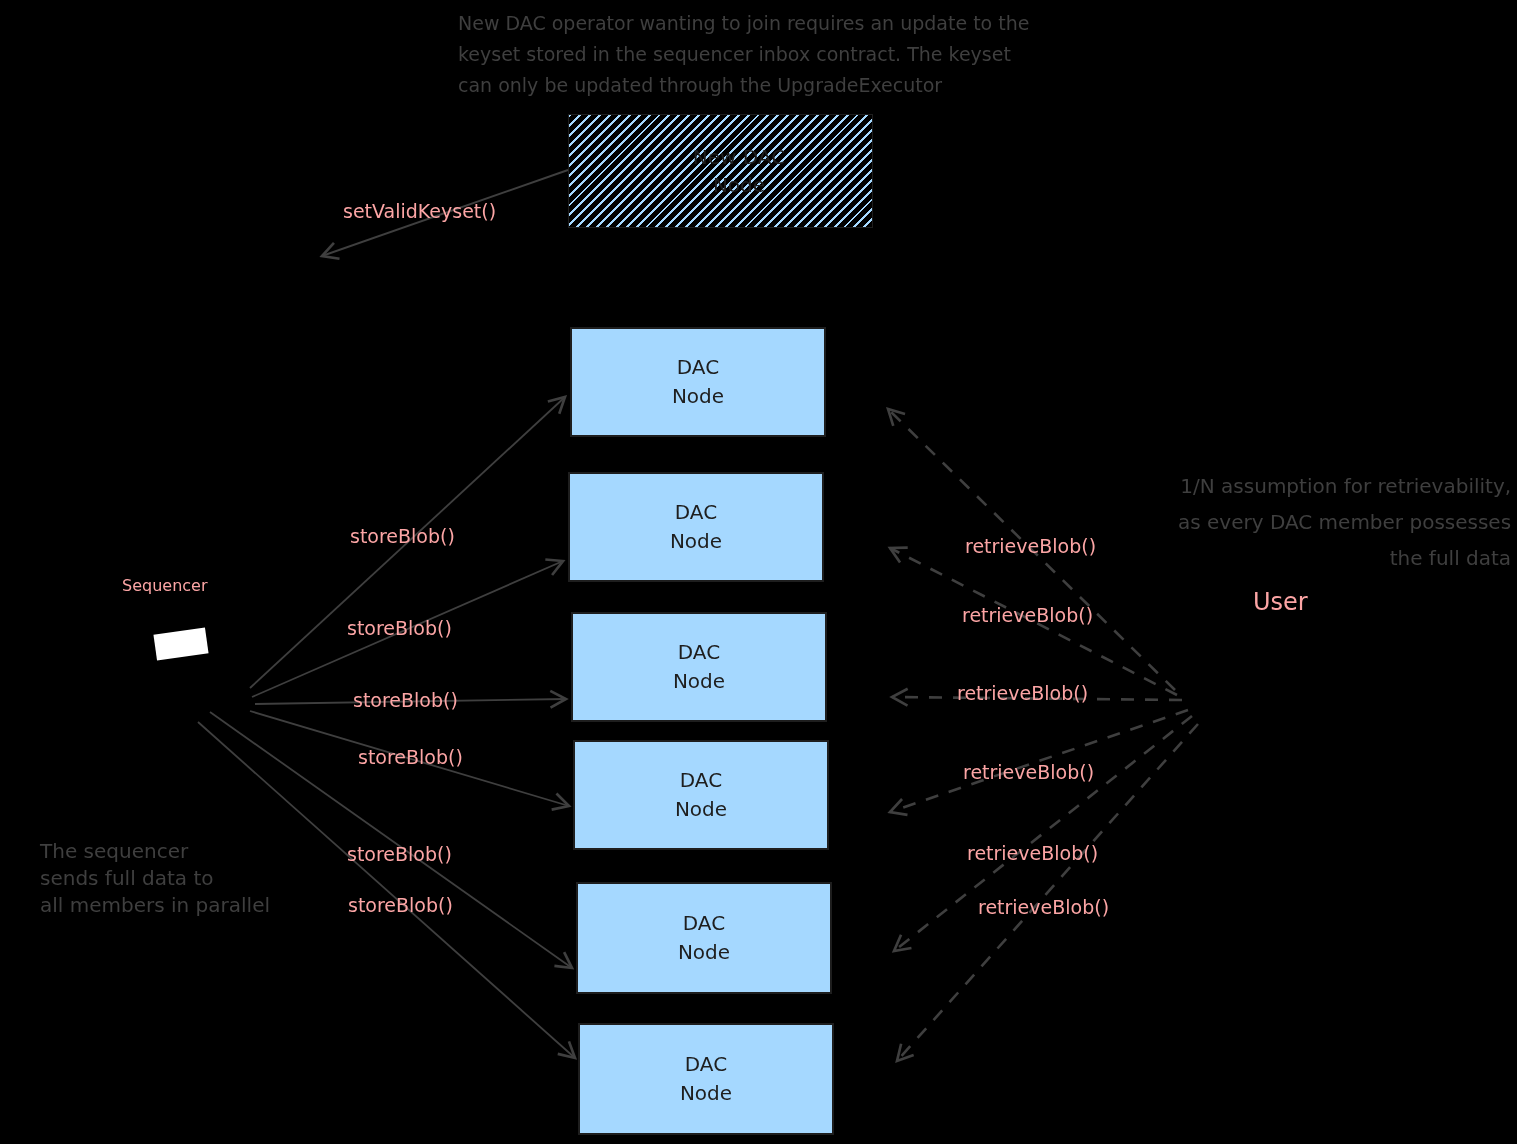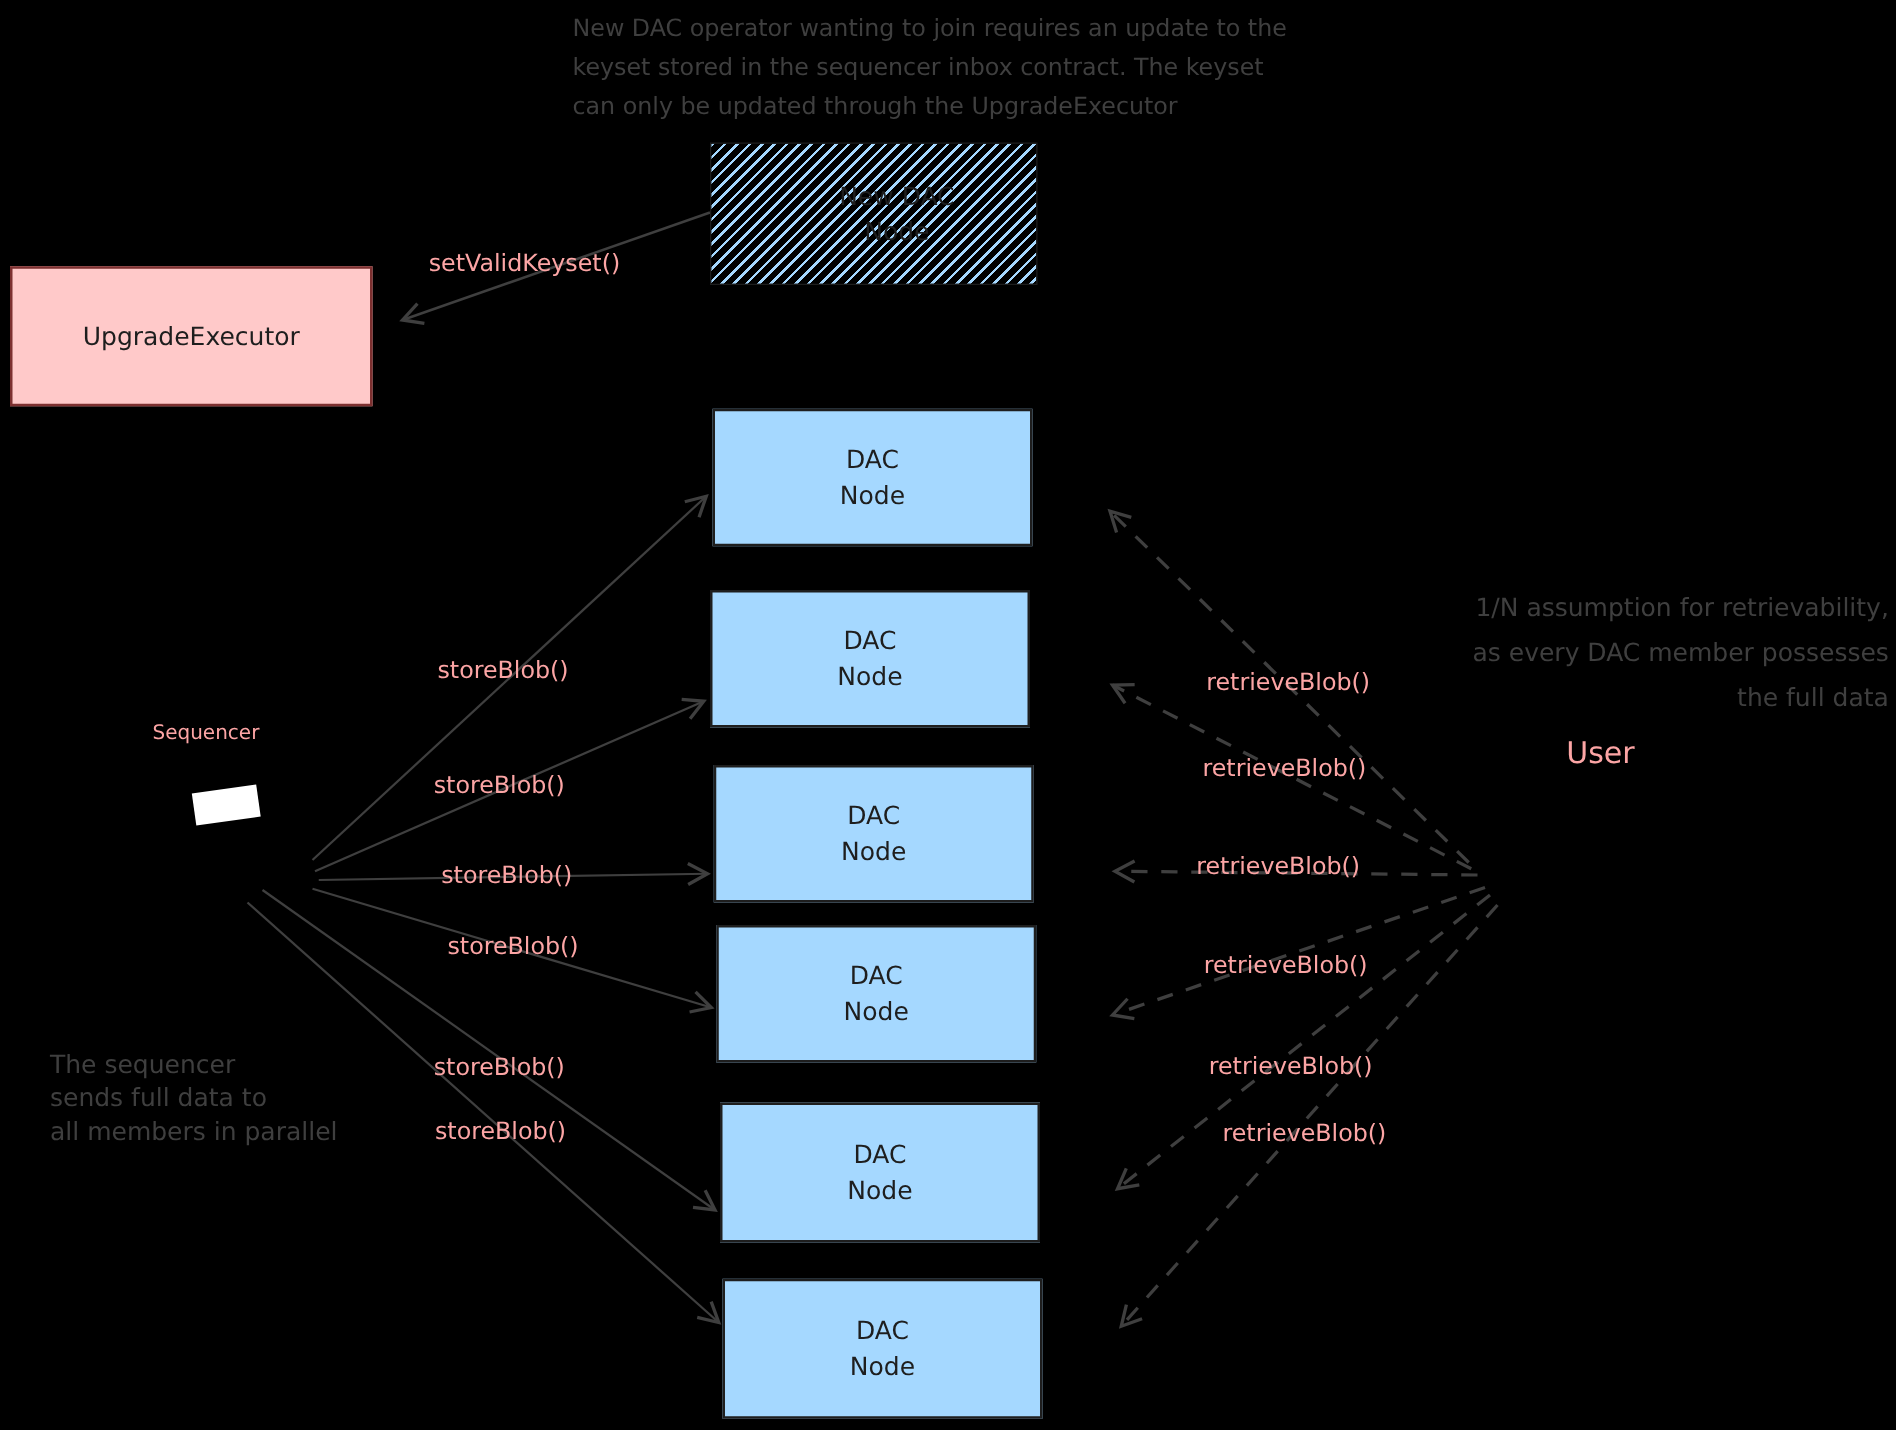--- a/index.html
+++ b/index.html
@@ -8,21 +8,21 @@
     font-family:"DejaVu Sans", sans-serif;overflow:hidden;
   }
   .arrows{position:absolute;left:0;top:0;width:1517px;height:1144px;pointer-events:none;}
   .note{position:absolute;color:#3f3f3f;white-space:pre-line;font-size:19px;}
   .lbl{position:absolute;color:#fca5a5;font-size:19px;white-space:nowrap;}
   .box{position:absolute;display:flex;align-items:center;justify-content:center;text-align:center;box-sizing:border-box;}
   .boxtxt{white-space:pre-line;color:#1e1e1e;font-size:20px;line-height:29px;}
   .dac{width:256px;height:110px;background:#a5d8ff;border:2px solid #1e1e1e;}
   .pink{left:8px;top:213px;width:290px;height:112px;background:#ffc9c9;border:2px solid #7d3030;}
   .hatch{
-    left:568px;top:114px;width:262px;height:114px;
+    left:568px;top:114px;width:305px;height:114px;
     background:repeating-linear-gradient(135deg,#a5d8ff 0px,#a5d8ff 2px,#000 2px,#000 7px);
     border:1px solid #1e1e1e;
     padding-left:37px;
   }
   .seq-icon{
     position:absolute;left:155px;top:631px;width:52px;height:26px;
     background:#ffffff;transform:rotate(-8deg);
   }
 </style>
 </head>
@@ -56,23 +56,20 @@
 
   <div class="note" style="left:458px;top:8px;line-height:31px;">New DAC operator wanting to join requires an update to the
 keyset stored in the sequencer inbox contract. The keyset
 can only be updated through the UpgradeExecutor</div>
 
   <div class="box hatch">
     <span class="boxtxt" style="line-height:28px;">New DAC
 Node</span>
   </div>
 
-  <div class="box pink">
-    <span class="boxtxt">UpgradeExecutor</span>
-  </div>
 
   <div class="lbl" style="left:343px;top:200px;">setValidKeyset()</div>
 
   <div class="box dac" style="left:570px;top:327px;">
     <span class="boxtxt">DAC
 Node</span>
   </div>
   <div class="box dac" style="left:568px;top:472px;">
     <span class="boxtxt">DAC
 Node</span>

